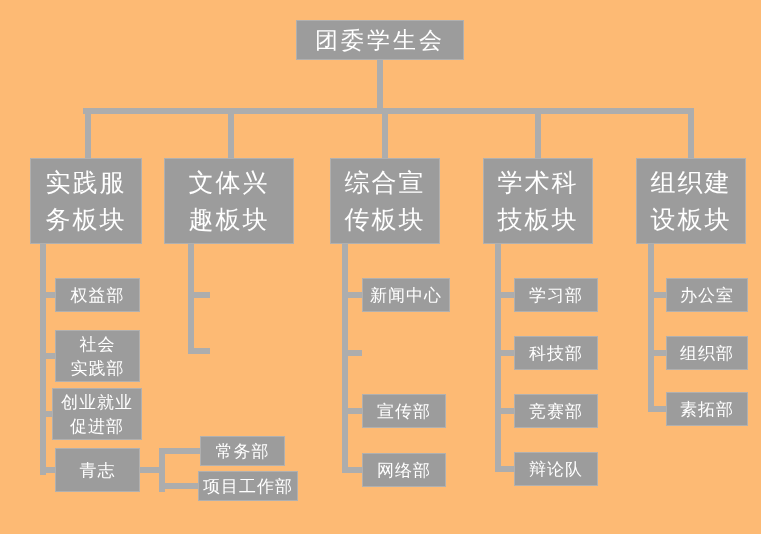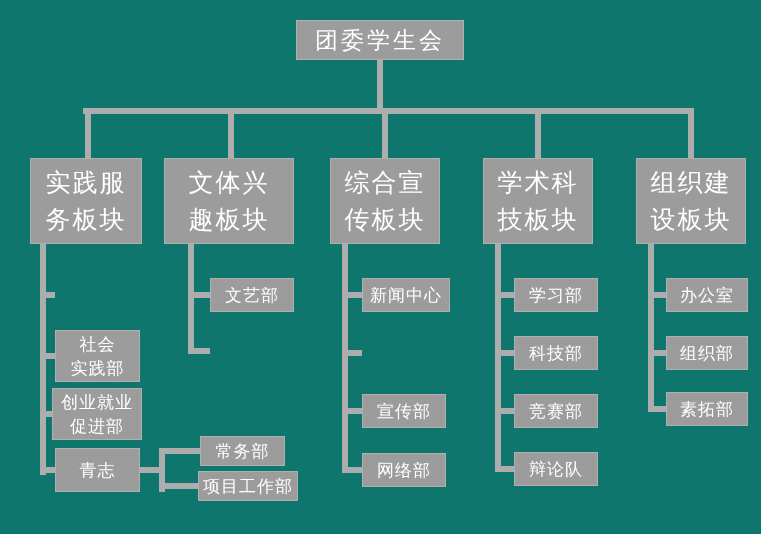--- a/index.html
+++ b/index.html
@@ -1,17 +1,17 @@
 <!DOCTYPE html>
 <html><head>
 <meta charset="utf-8">
 <style>
   html,body{margin:0;padding:0;background:#ffffff;}
   .canvas{
-    position:relative;width:761px;height:534px;background:#0f766e;
+    position:relative;width:761px;height:534px;background:#fdba74;
     font-family:"DejaVu Sans","Liberation Sans",sans-serif;overflow:hidden;
   }
   .node{
     position:absolute;background:#9c9c9c;color:#ffffff;
     display:flex;align-items:center;justify-content:center;
     text-align:center;white-space:pre-line;box-sizing:border-box;
     border:1px solid #b0b0b0;
   }
   .root{font-size:23px;letter-spacing:3px;font-weight:400;}
   .branch{font-size:25px;line-height:37px;letter-spacing:2px;}
@@ -69,29 +69,29 @@
 务板块</div>
   <div class="node branch" style="left:164px;top:158px;width:130px;height:86px">文体兴
 趣板块</div>
   <div class="node branch" style="left:330px;top:158px;width:110px;height:86px">综合宣
 传板块</div>
   <div class="node branch" style="left:483px;top:158px;width:110px;height:86px">学术科
 技板块</div>
   <div class="node branch" style="left:636px;top:158px;width:110px;height:86px">组织建
 设板块</div>
 
+  <div class="node child" style="left:55px;top:278px;width:85px;height:34px">权益部</div>
   <div class="node child" style="left:55px;top:330px;width:85px;height:52px">社会
 实践部</div>
   <div class="node child" style="left:52px;top:388px;width:90px;height:52px">创业就业
 促进部</div>
   <div class="node child" style="left:55px;top:448px;width:85px;height:44px">青志</div>
   <div class="node child" style="left:200px;top:436px;width:85px;height:30px">常务部</div>
   <div class="node child" style="left:198px;top:471px;width:100px;height:30px">项目工作部</div>
 
-  <div class="node child" style="left:210px;top:278px;width:84px;height:34px">文艺部</div>
 
   <div class="node child" style="left:362px;top:278px;width:88px;height:34px">新闻中心</div>
   <div class="node child" style="left:362px;top:394px;width:84px;height:34px">宣传部</div>
   <div class="node child" style="left:362px;top:453px;width:84px;height:34px">网络部</div>
 
   <div class="node child" style="left:514px;top:278px;width:84px;height:34px">学习部</div>
   <div class="node child" style="left:514px;top:336px;width:84px;height:34px">科技部</div>
   <div class="node child" style="left:514px;top:394px;width:84px;height:34px">竞赛部</div>
   <div class="node child" style="left:514px;top:452px;width:84px;height:34px">辩论队</div>
 

